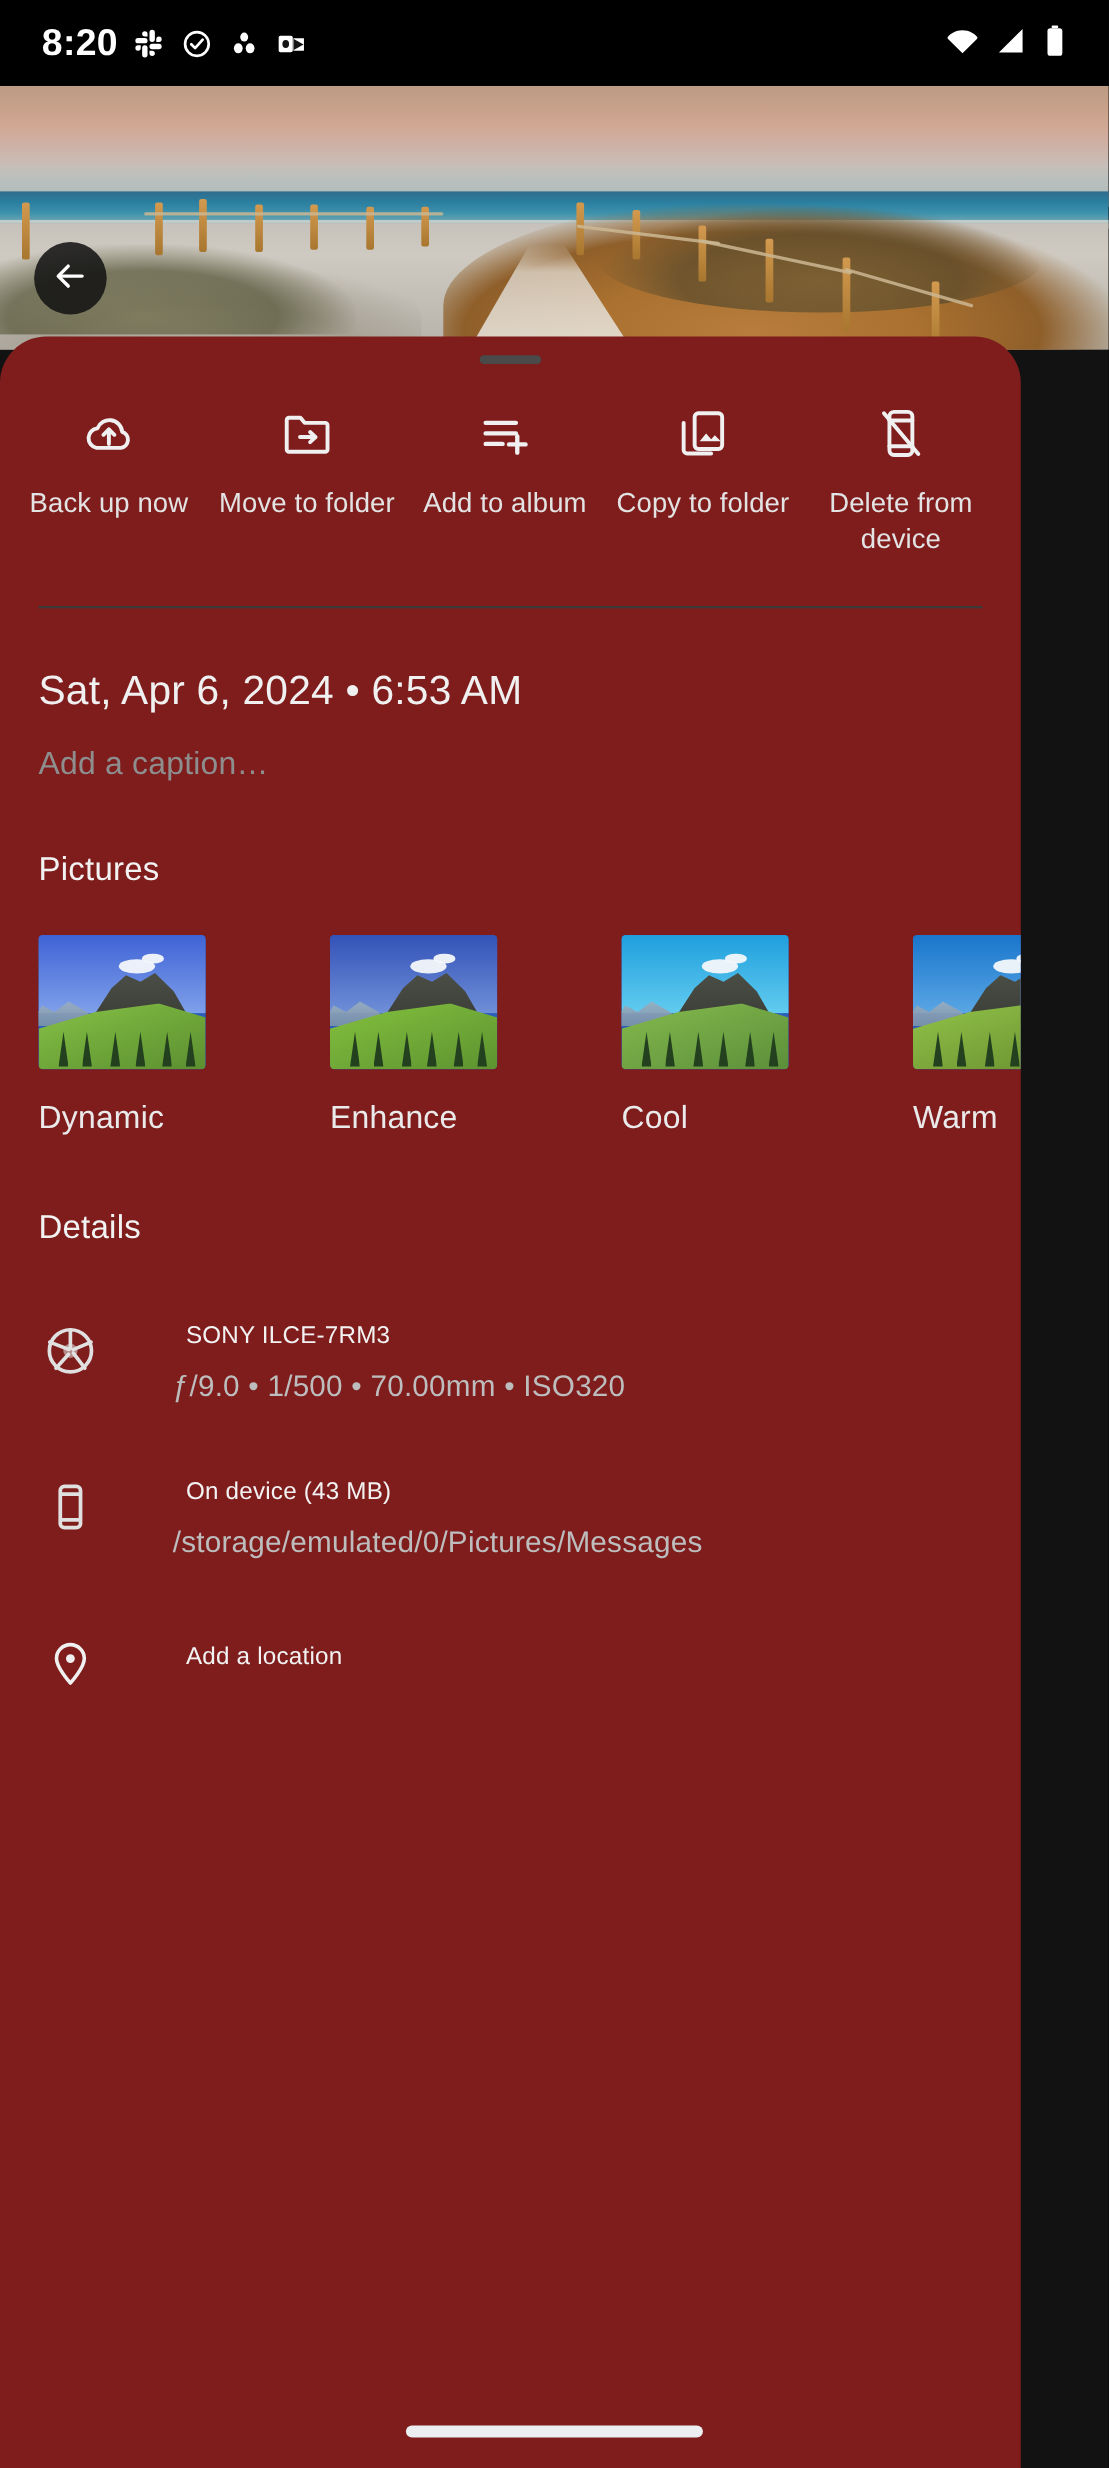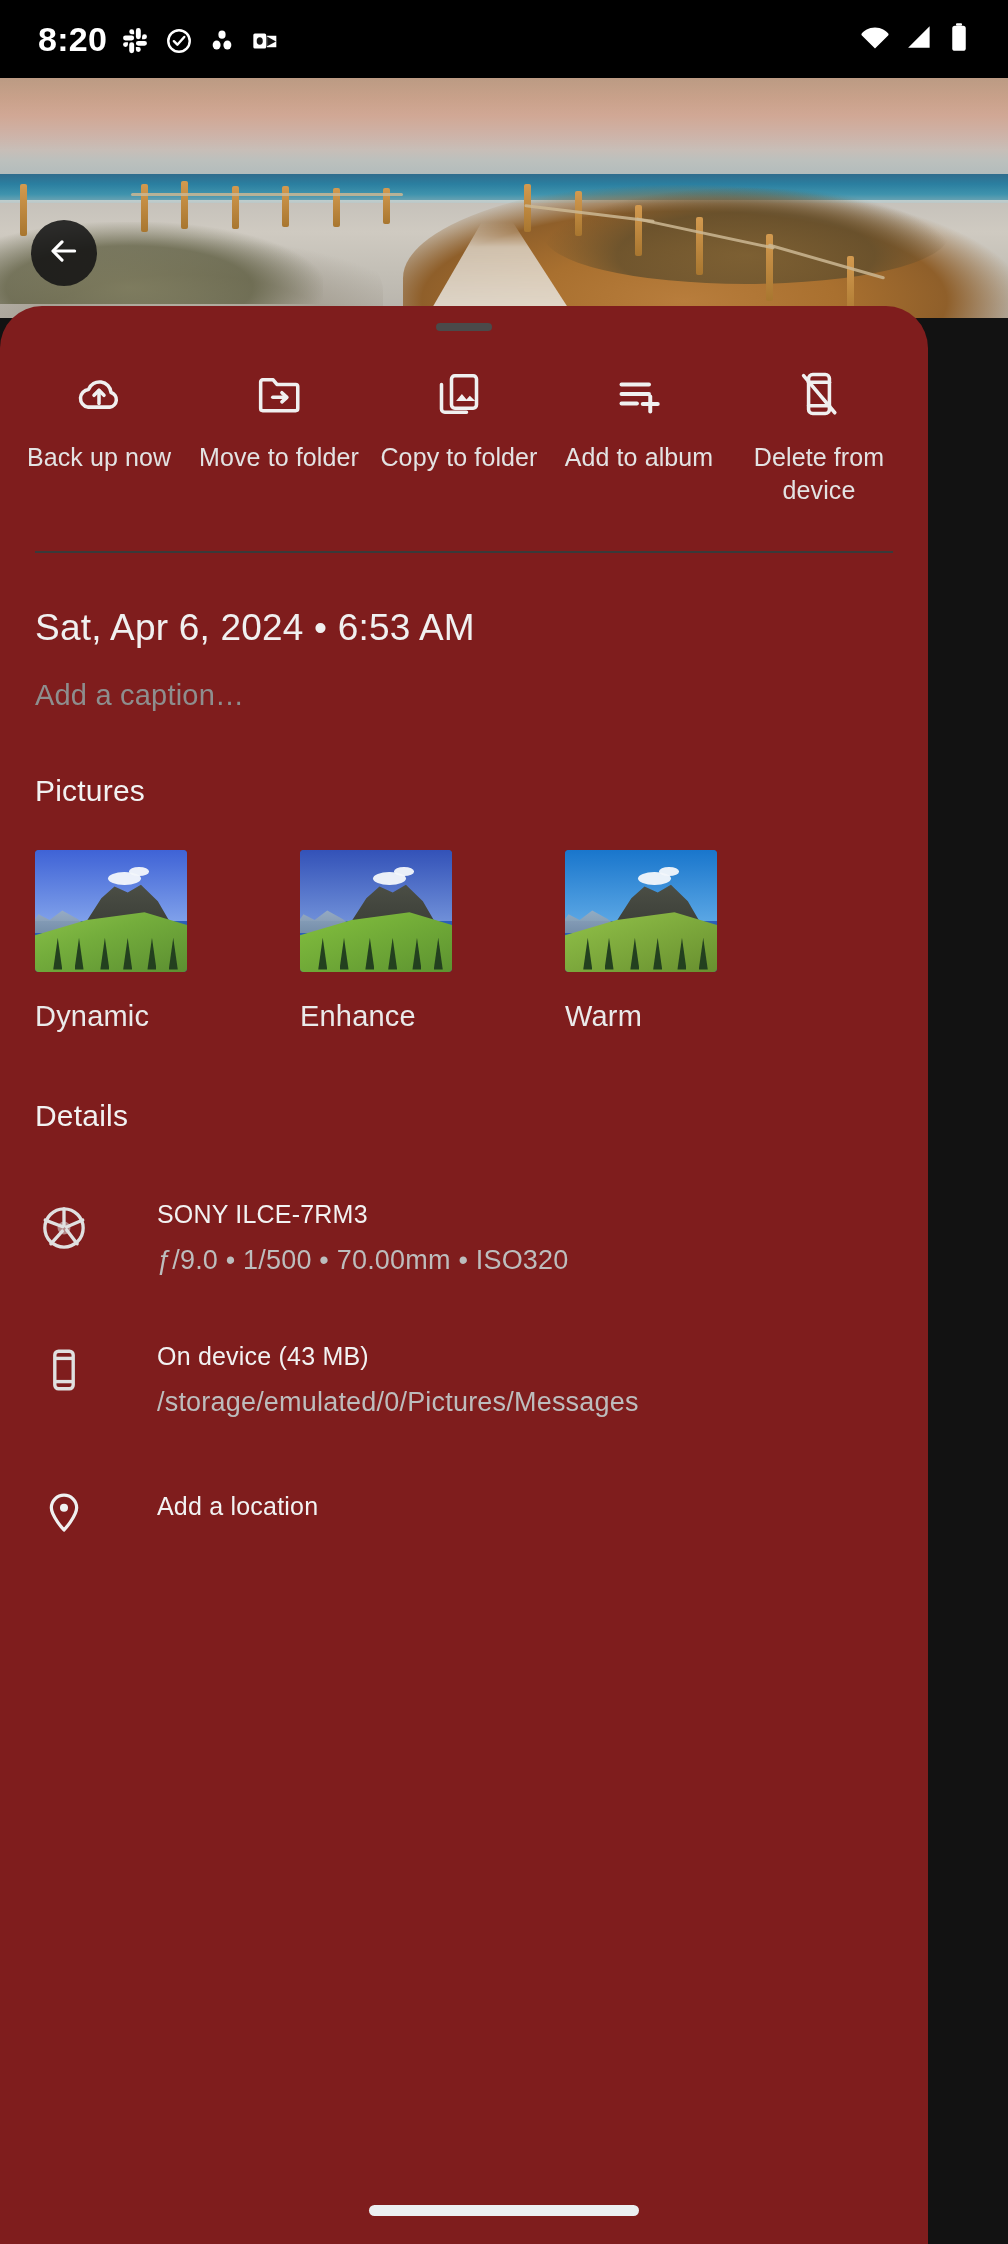--- a/index.html
+++ b/index.html
@@ -192,21 +192,21 @@
     display:flex; align-items:flex-start;
     padding:0 35px; margin-bottom:58px;
   }
   .drow-ico{
     flex:0 0 58px; width:58px; height:58px;
     display:flex; align-items:center; justify-content:center;
     margin-top:4px;
   }
   .drow-txt{ margin-left:64px; }
   .drow-primary{
-    font-size:25px; color:#f2f2f2; letter-spacing:.2px; line-height:38px;
+    font-size:22px; color:#f2f2f2; letter-spacing:.2px; line-height:38px;margin-left:12px;
   }
   .drow-secondary{
     font-size:27px; color:#bdbdbd; letter-spacing:.2px; line-height:38px;
     margin-top:8px;
   }
 
   
   .navbar{
     position:absolute; bottom:0; left:0; width:1008px; height:68px;
     display:flex; align-items:center; justify-content:center; z-index:50;
@@ -334,40 +334,40 @@
             <path d="M3.2 19V6.2a1 1 0 0 1 1-1h5l1.8 2.2h9a1 1 0 0 1 1 1V19a1 1 0 0 1-1 1H4.2a1 1 0 0 1-1-1z"></path>
             <path d="M9 13.6h6.4"></path>
               <path d="M13.4 11.4l2.4 2.2-2.4 2.2"></path>
           </svg>
         </span>
         <span class="action-label">Move to folder</span>
       </div>
 
       <div class="action">
         <span class="action-ico">
-          <svg width="50" height="50" viewBox="0 0 24 24" fill="none" stroke="#f0f0f0" stroke-width="1.7" stroke-linecap="round" stroke-linejoin="round">
-            <rect x="8.4" y="3.2" width="12" height="15.6" rx="1.6"></rect>
-            <path d="M15.6 20.8H5.2a1.6 1.6 0 0 1-1.6-1.6V7.4"></path>
-            <path d="M10.6 15.4l2.8-3.4 2.2 2.6 1.6-1.8 2.6 2.6z" fill="#f0f0f0" stroke="none"></path>
-          </svg>
-        </span>
-        <span class="action-label">Copy to folder</span>
-      </div>
-
-      <div class="action">
-        <span class="action-ico">
           <svg width="50" height="50" viewBox="0 0 24 24" fill="none" stroke="#f0f0f0" stroke-width="1.9" stroke-linecap="round">
             <path d="M3.6 7.4h13.2"></path>
               <path d="M3.6 12h13.2"></path>
               <path d="M3.6 16.6h7.4"></path>
             <path d="M17.4 13.2v7.2"></path>
               <path d="M13.8 16.8h7.2"></path>
           </svg>
         </span>
         <span class="action-label">Add to album</span>
+      </div>
+
+      <div class="action">
+        <span class="action-ico">
+          <svg width="50" height="50" viewBox="0 0 24 24" fill="none" stroke="#f0f0f0" stroke-width="1.7" stroke-linecap="round" stroke-linejoin="round">
+            <rect x="8.4" y="3.2" width="12" height="15.6" rx="1.6"></rect>
+            <path d="M15.6 20.8H5.2a1.6 1.6 0 0 1-1.6-1.6V7.4"></path>
+            <path d="M10.6 15.4l2.8-3.4 2.2 2.6 1.6-1.8 2.6 2.6z" fill="#f0f0f0" stroke="none"></path>
+          </svg>
+        </span>
+        <span class="action-label">Copy to folder</span>
       </div>
 
       <div class="action">
         <span class="action-ico">
           <svg width="50" height="50" viewBox="0 0 24 24" fill="none" stroke="#f0f0f0" stroke-width="1.7" stroke-linecap="round" stroke-linejoin="round">
             <rect x="7" y="2.6" width="10" height="18.8" rx="2"></rect>
             <path d="M7 6.4h10"></path>
               <path d="M7 17.6h10"></path>
             <path d="M4.6 3.2l15 17.8"></path>
           </svg>
@@ -423,20 +423,37 @@
           <div class="t-tree" style="left:12%;"></div>
           <div class="t-tree" style="left:26%;"></div>
           <div class="t-tree" style="left:43%;"></div>
           <div class="t-tree" style="left:58%;"></div>
           <div class="t-tree" style="left:74%;"></div>
           <div class="t-tree" style="left:88%;"></div>
         </div>
         <div class="effect-label">Enhance</div>
       </div>
 
+      <div class="effect">
+        <div class="thumb">
+          <div class="t-sky" style="background:linear-gradient(to bottom,#1f9fdd,#62cbef);"></div>
+          <div class="t-cloud" style="left:48%;top:18%;width:22%;height:11%;"></div>
+          <div class="t-cloud" style="left:62%;top:14%;width:13%;height:7%;"></div>
+          <div class="t-peak2"></div>
+          <div class="t-peak"></div>
+          <div class="t-slope" style="background:linear-gradient(160deg,#86bb4e,#5c8f3a);"></div>
+          <div class="t-tree" style="left:12%;"></div>
+          <div class="t-tree" style="left:26%;"></div>
+          <div class="t-tree" style="left:43%;"></div>
+          <div class="t-tree" style="left:58%;"></div>
+          <div class="t-tree" style="left:74%;"></div>
+          <div class="t-tree" style="left:88%;"></div>
+        </div>
+        <div class="effect-label">Cool</div>
+      </div>
 
       <div class="effect">
         <div class="thumb">
           <div class="t-sky" style="background:linear-gradient(to bottom,#1976cc,#5aa6e4);"></div>
           <div class="t-cloud" style="left:48%;top:18%;width:22%;height:11%;"></div>
           <div class="t-cloud" style="left:62%;top:14%;width:13%;height:7%;"></div>
           <div class="t-peak2"></div>
           <div class="t-peak"></div>
           <div class="t-slope" style="background:linear-gradient(160deg,#93c44a,#688f2f);"></div>
           <div class="t-tree" style="left:12%;"></div>

